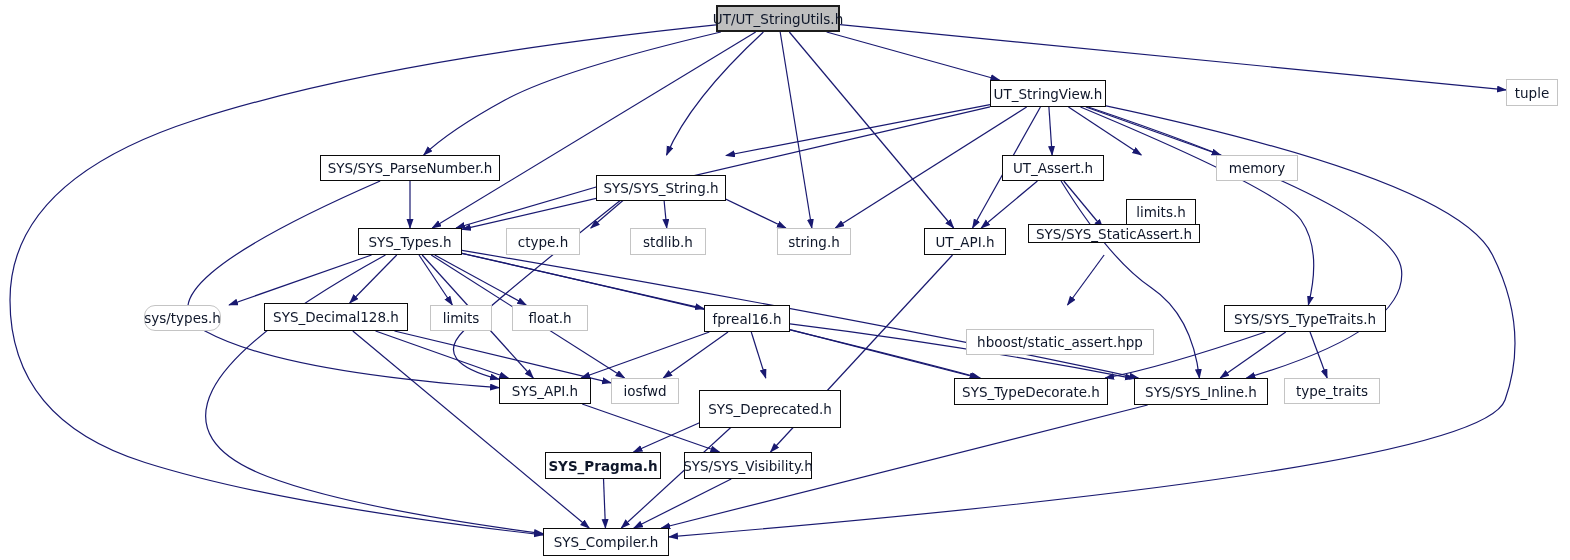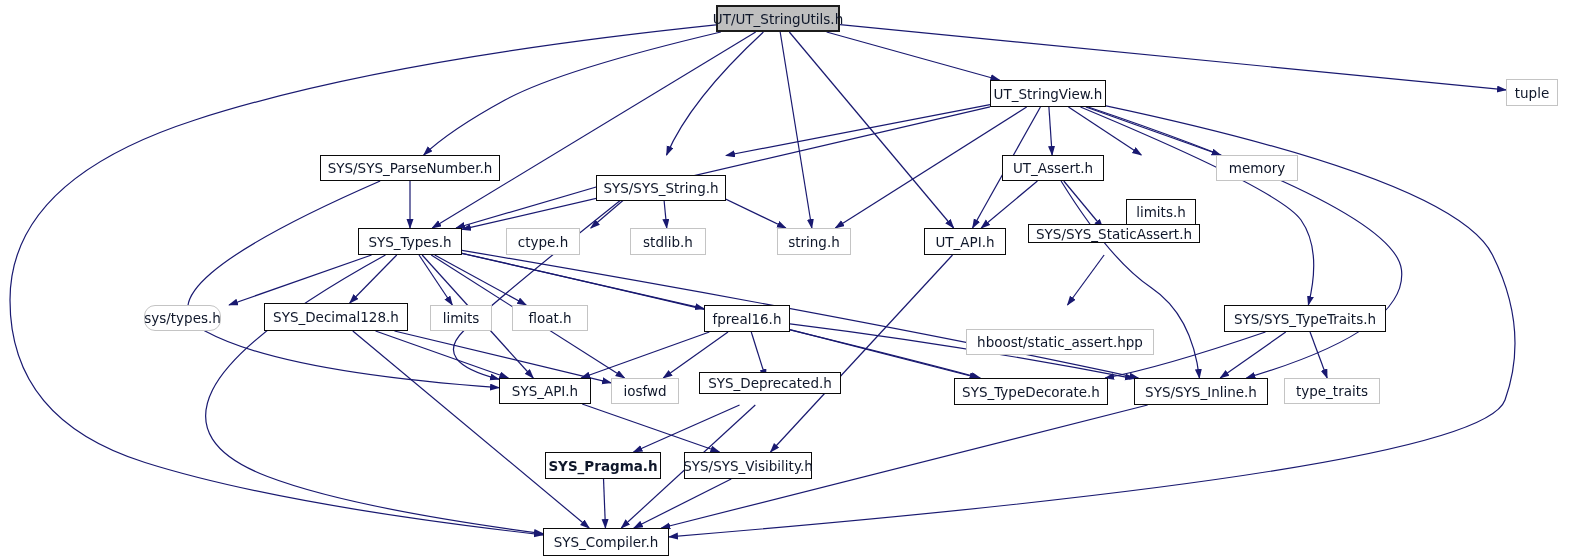--- a/index.html
+++ b/index.html
@@ -100,21 +100,21 @@
       <div class="node internal" style="left: 1028px; top: 224px; width: 172px; height: 19px;">SYS/SYS_StaticAssert.h</div>
       <div class="node external" style="left: 144px; top: 305px; width: 77px; height: 26px; border-radius: 11px;">sys/types.h</div>
       <div class="node internal" style="left: 264px; top: 303px; width: 144px; height: 28px;">SYS_Decimal128.h</div>
       <div class="node external" style="left: 430px; top: 305px; width: 62px; height: 26px;">limits</div>
       <div class="node external" style="left: 512px; top: 305px; width: 76px; height: 26px;">float.h</div>
       <div class="node internal" style="left: 704px; top: 305px; width: 86px; height: 27px;">fpreal16.h</div>
       <div class="node external" style="left: 966px; top: 305px; width: 188px; height: 26px; margin-top: 24px;">hboost/static_assert.hpp</div>
       <div class="node internal" style="left: 1224px; top: 305px; width: 162px; height: 27px;">SYS/SYS_TypeTraits.h</div>
       <div class="node internal" style="left: 499px; top: 378px; width: 92px; height: 26px;">SYS_API.h</div>
       <div class="node external" style="left: 611px; top: 378px; width: 68px; height: 26px;">iosfwd</div>
-      <div class="node internal" style="left: 699px; top: 372px; width: 142px; height: 22px;">SYS_Deprecated.h</div>
+      <div class="node internal" style="left: 699px; top: 390px; width: 142px; height: 38px;">SYS_Deprecated.h</div>
       <div class="node internal" style="left: 954px; top: 378px; width: 154px; height: 27px;">SYS_TypeDecorate.h</div>
       <div class="node internal" style="left: 1134px; top: 378px; width: 134px; height: 27px;">SYS/SYS_Inline.h</div>
       <div class="node external" style="left: 1284px; top: 378px; width: 96px; height: 26px;">type_traits</div>
       <div class="node internal" style="left: 545px; top: 452px; width: 116px; height: 27px; font-weight: bold;">SYS_Pragma.h</div>
       <div class="node internal" style="left: 684px; top: 452px; width: 128px; height: 27px;">SYS/SYS_Visibility.h</div>
       <div class="node internal" style="left: 543px; top: 528px; width: 126px; height: 28px;">SYS_Compiler.h</div>
     </div>
 </div>
 
 </body></html>

